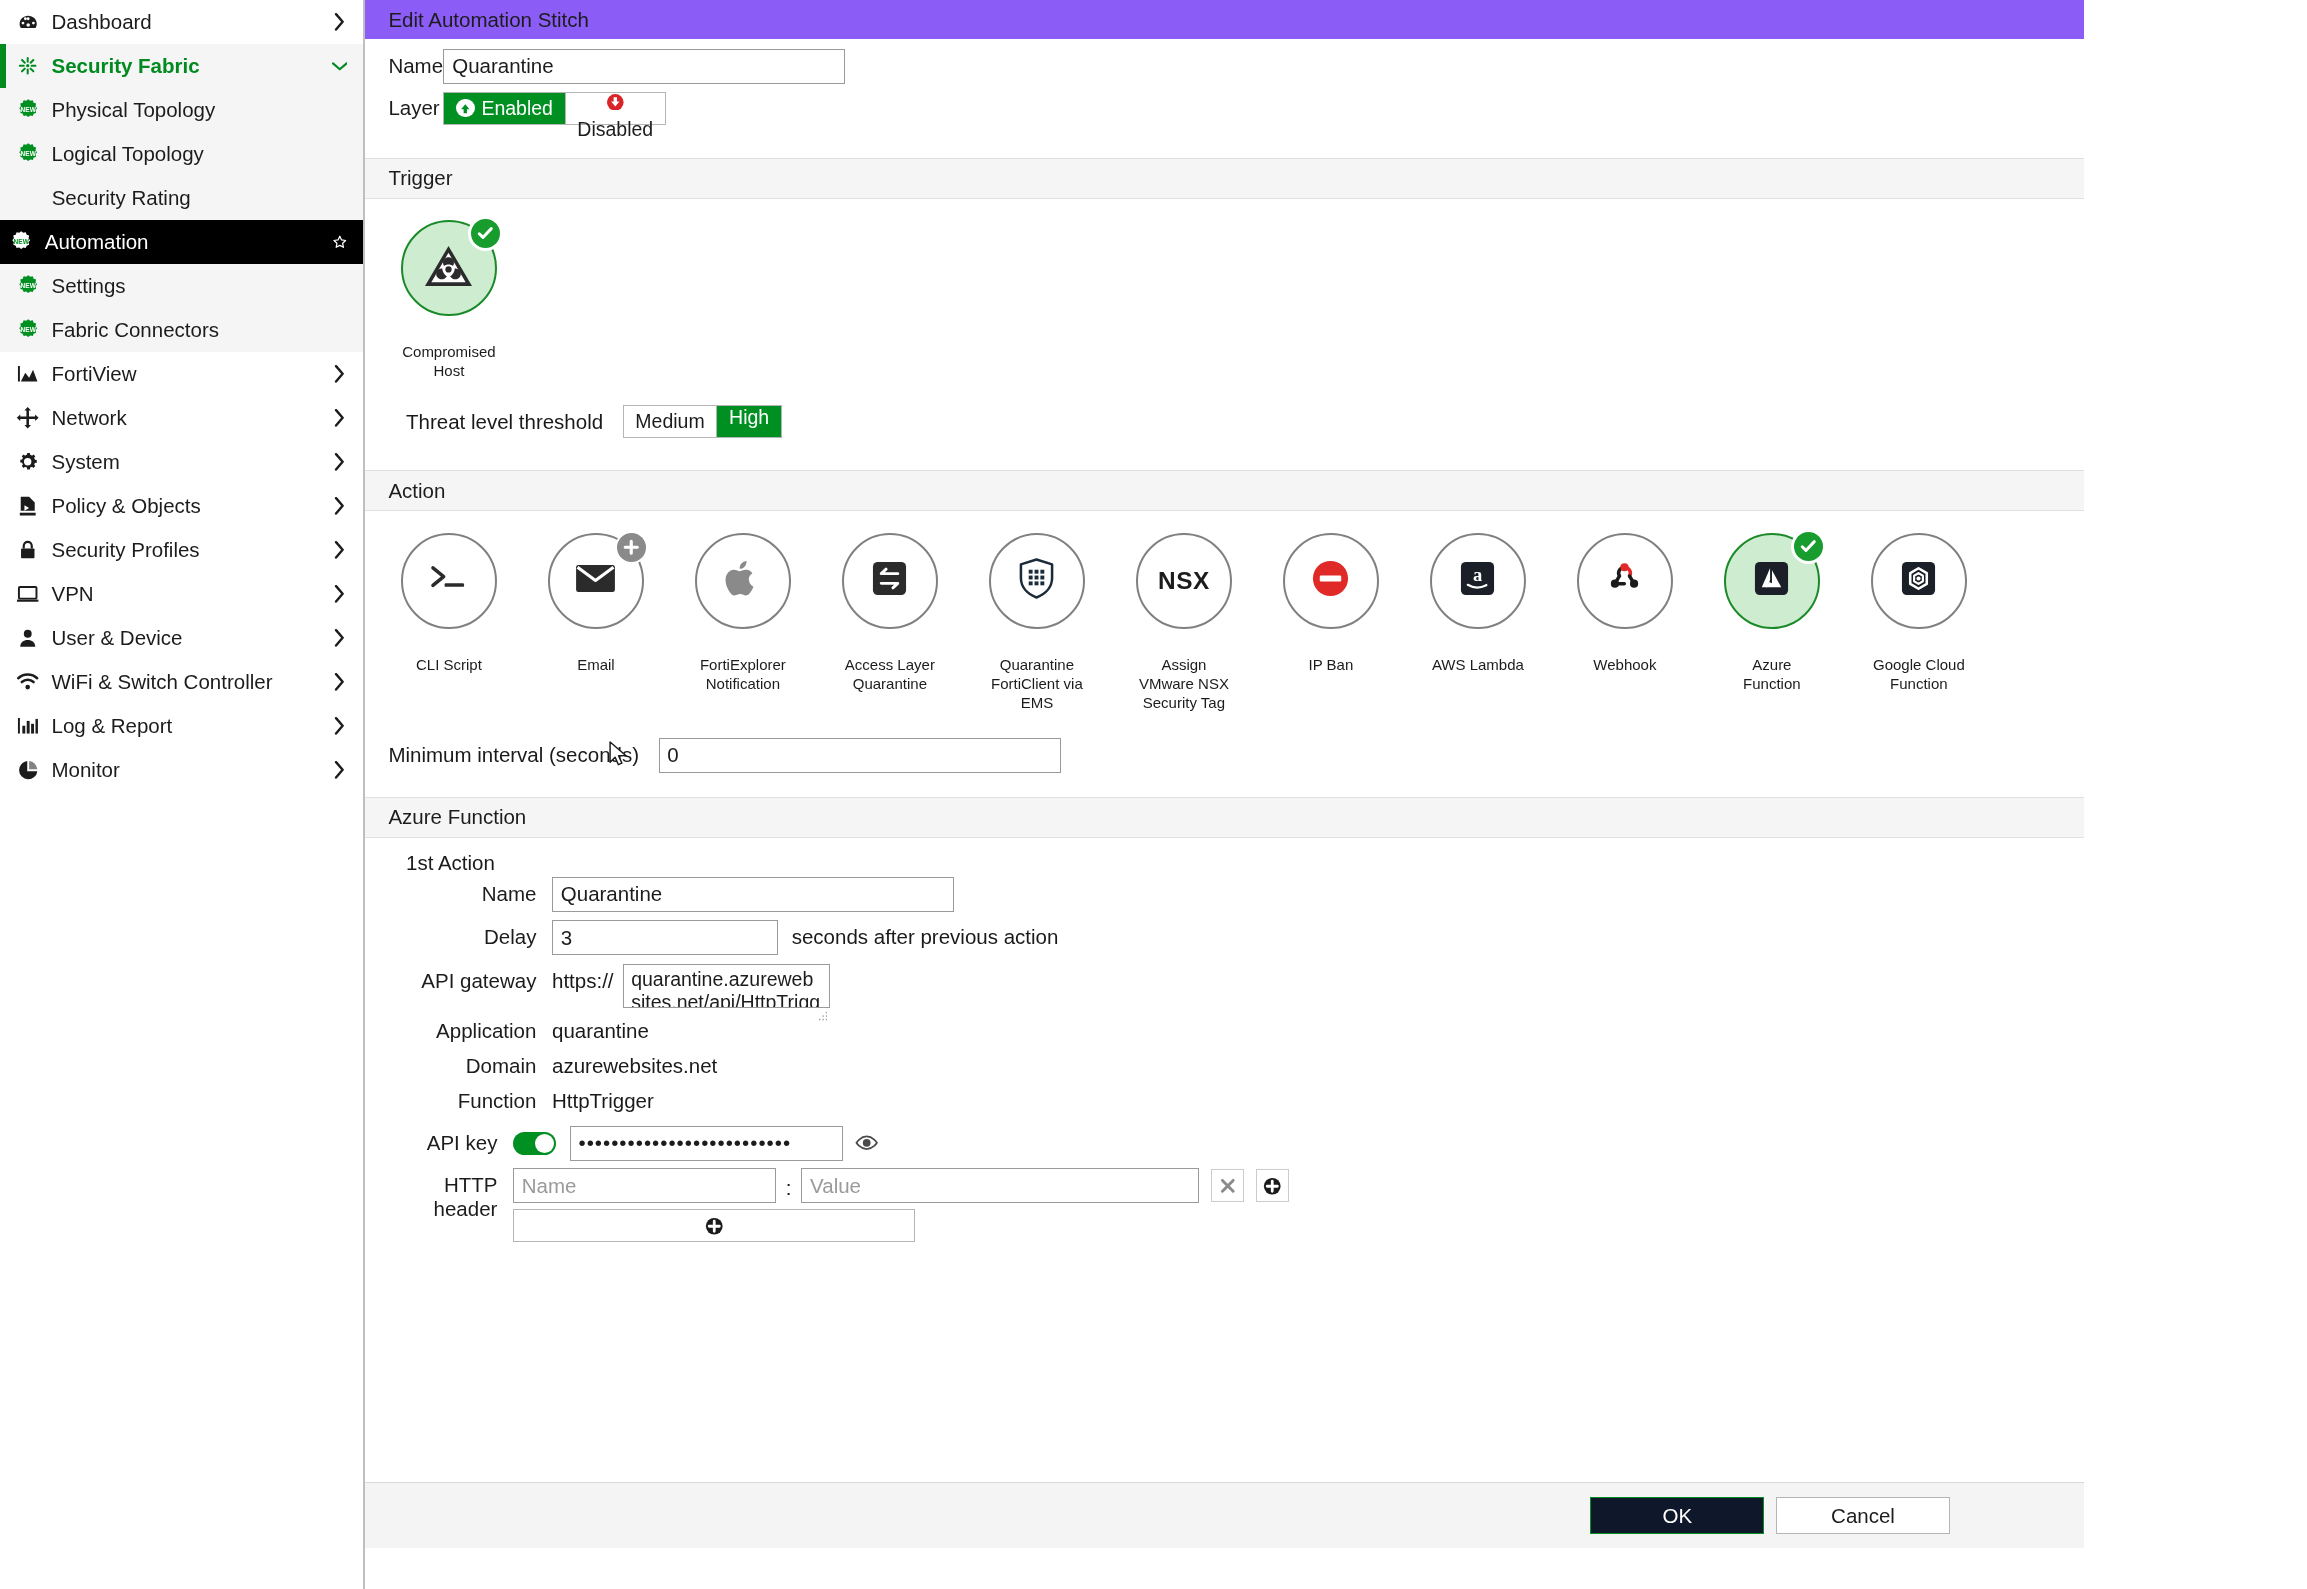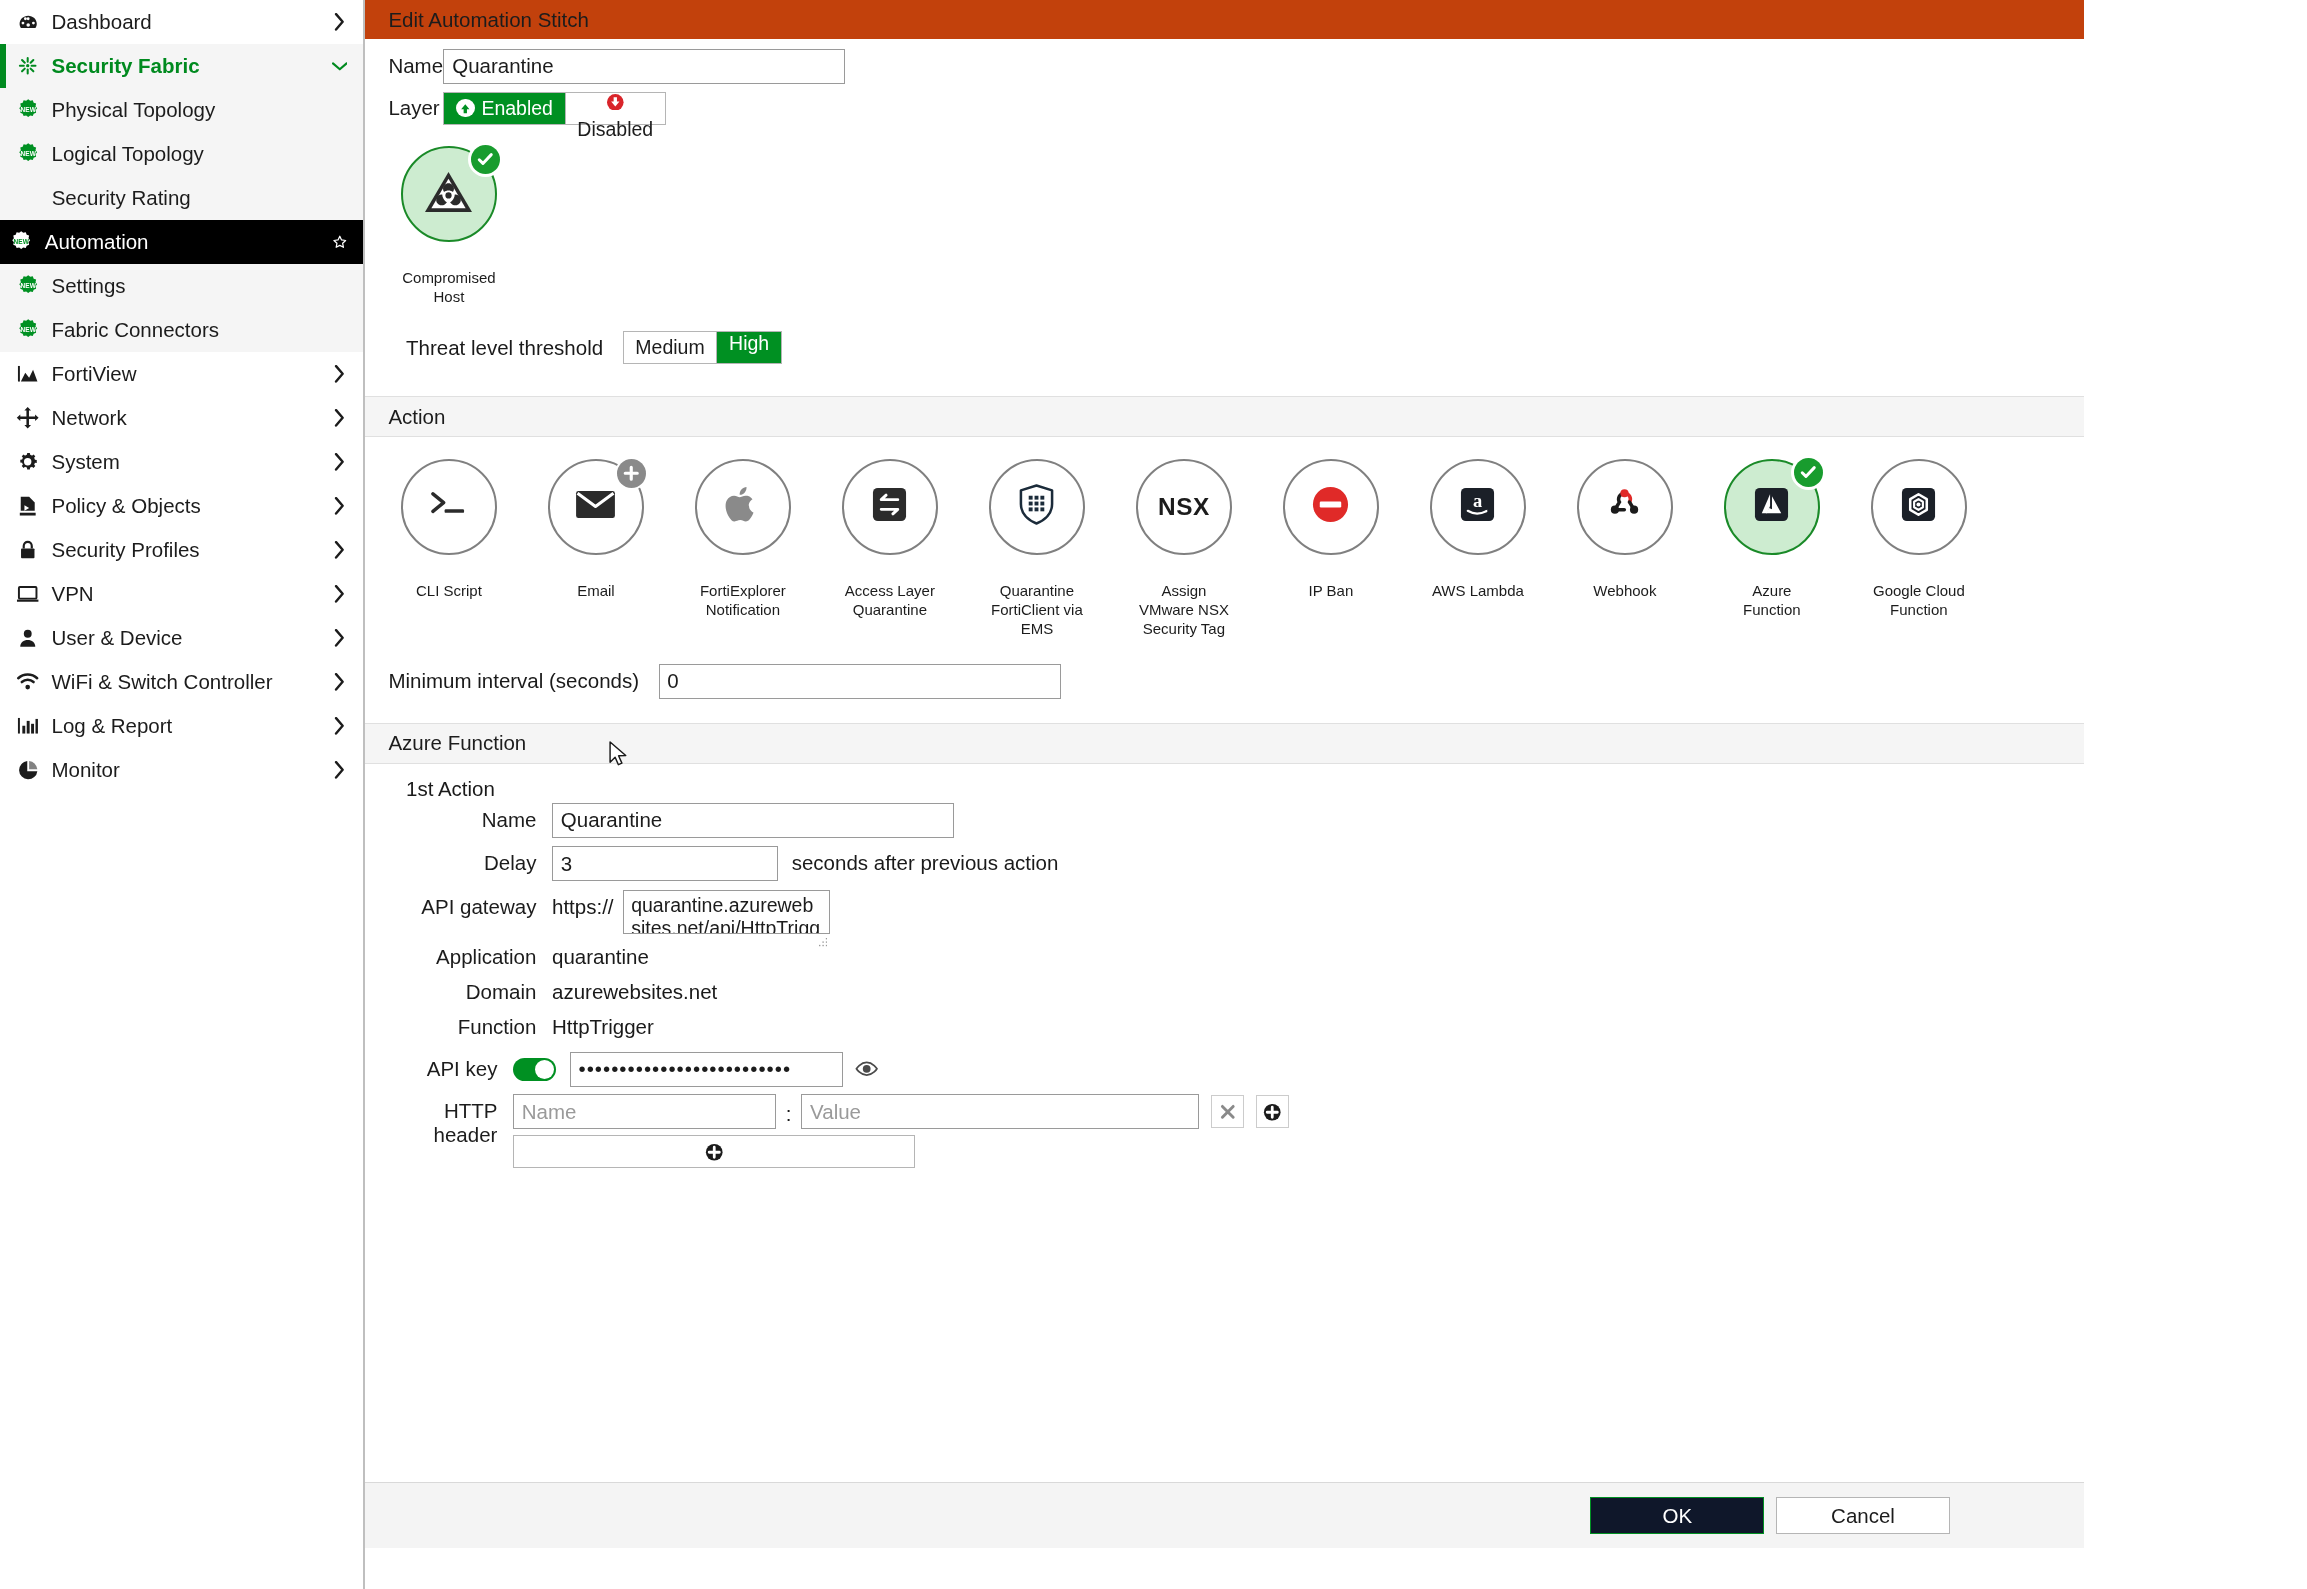--- a/index.html
+++ b/index.html
@@ -57,21 +57,21 @@
 
   
   .main {
     flex: 1; height: 1590px;
     position: relative;
     background: #ffffff;
     display: flex; flex-direction: column;
   }
   .dialog-title {
     height: 39px;
-    background: #c2410c;
+    background: #8b5cf6;
     display: flex; align-items: center;
     padding-left: 23.4px;
     font-size: 20.5px;
     color: #1c1c1c;
   }
   .body-scroll { flex: 1; overflow: hidden; position: relative; }
 
   .section-head {
     background: #f5f5f5;
     border-top: 1px solid #e0e0e0;
@@ -585,20 +585,21 @@
               <svg width="16.6" height="16.6" viewBox="0 0 20 20">
                   <circle cx="10" cy="10" r="10" fill="#d9242a"></circle>
                   <path d="M10 15l-5-6h3V4h4v5h3z" fill="#ffffff"></path>
                 </svg>
             </span>
             <span>Disabled</span>
           </div>
         </div>
       </div>
 
+      <div class="section-head" style="margin-top:33px">Trigger</div>
 
       <div class="trigger-area">
         <div class="tile selected">
           <div class="tile-circle">
             <span>
               <svg width="51" height="46" viewBox="0 0 52 47">
                 <path d="M26 3L50 44H2z" fill="#2b2b2b"></path>
                 <path d="M26 10L43.5 40h-35z" fill="#ffffff"></path>
                 <g fill="#2b2b2b">
                   <circle cx="26" cy="27" r="3.2"></circle>

